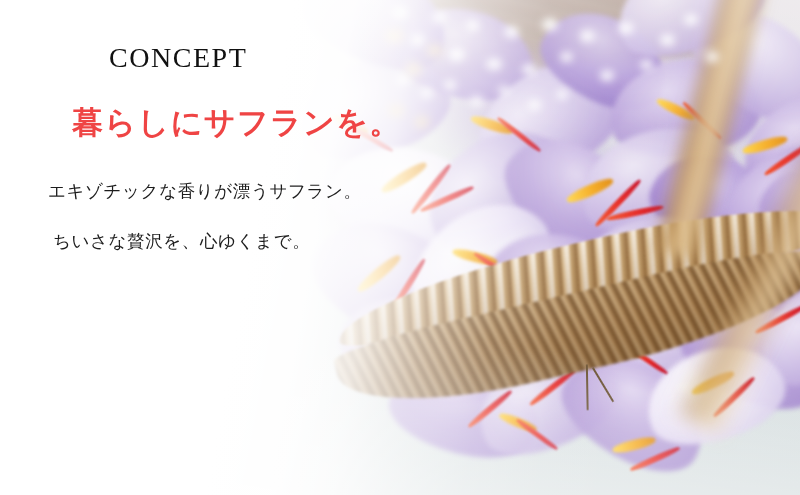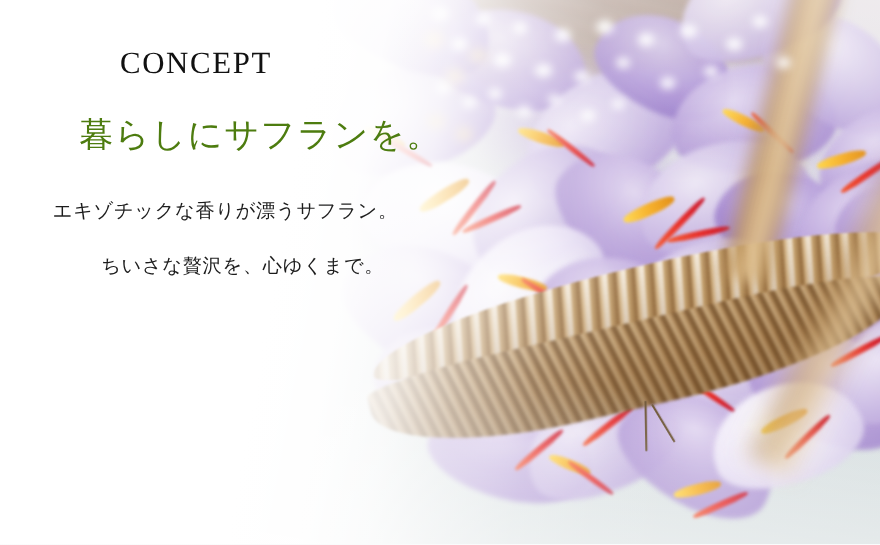--- a/index.html
+++ b/index.html
@@ -146,31 +146,31 @@
 
   
   .copy{position:absolute;inset:0;}
   .title{
     position:absolute;left:109px;top:44px;
     font-size:28px;letter-spacing:.055em;color:#111111;font-weight:400;
     line-height:1;white-space:nowrap;
   }
   .subtitle{
     position:absolute;left:72px;top:104px;
-    font-size:31px;letter-spacing:.045em;color:#4d7c0f;font-weight:400;
+    font-size:31px;letter-spacing:.045em;color:#ef4444;font-weight:700;
     line-height:1.2;white-space:nowrap;text-align:right;
   }
   .body{position:absolute;left:48px;top:176px;width:430px;}
   .para{margin:0 0 20px 0;}
   .para:last-child{margin-bottom:0;}
   .line{
     font-size:17.5px;line-height:30px;color:#1c1c1c;letter-spacing:.035em;
     white-space:nowrap;
   }
-  .line.indent{padding-left:5px;margin-left:39px;}
+  .line.indent{padding-left:5px;}
 </style>
 </head>
 <body>
 
 <div id="stage">
 
   <div class="photo">
     <div class="sky"></div>
     <div class="topweave"></div>
     <div class="flowermass"></div>

